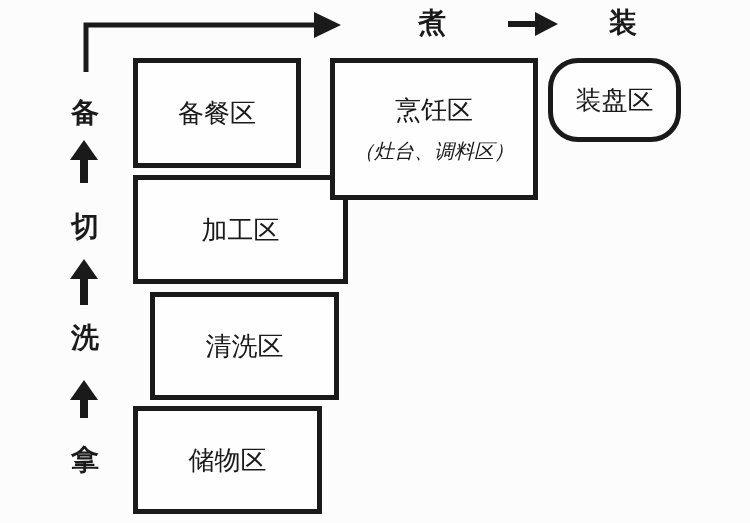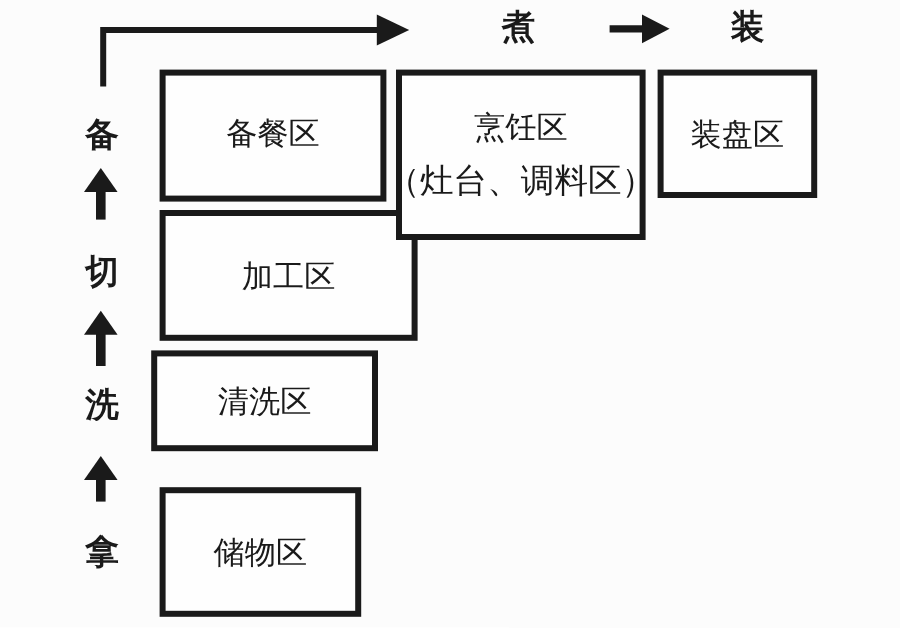--- a/index.html
+++ b/index.html
@@ -43,32 +43,33 @@
     row-gap: 18px;
     text-align: center;
   }
   .zone-title {
     font-size: 26px;
     font-weight: 500;
     line-height: 1;
     white-space: nowrap;
   }
   .zone-subtitle {
-    font-size: 28px;
+    font-size: 20px;
     font-weight: 500;
     line-height: 1;
     white-space: nowrap;
+    font-style: italic;
   }
   
-  #zone-prep     { left: 133px; top:  58px; width: 189px; height: 110px; font-family: Liberation Mono, monospace; }
+  #zone-prep     { left: 133px; top:  58px; width: 168px; height: 110px; }
   #zone-process  { left: 133px; top: 175px; width: 215px; height: 109px; }
-  #zone-wash     { left: 126px; top: 292px; width: 189px; height: 84px; align-items: center; }
-  #zone-storage  { left: 133px; top: 406px; width: 168px; height: 108px; }
+  #zone-wash     { left: 150px; top: 292px; width: 189px; height: 108px; align-items: center; }
+  #zone-storage  { left: 133px; top: 406px; width: 189px; height: 108px; }
   #zone-cooking  { left: 330px; top:  58px; width: 208px; height: 142px; }
-  #zone-plating  { left: 548px; top:  58px; width: 133px; height: 107px; }
+  #zone-plating  { left: 548px; top:  58px; width: 133px; height: 84px; border-radius: 30px; }
   
   #step-prepare { left:  85px; top:  99px; }
   #step-cut     { left:  85px; top: 213px; }
   #step-wash    { left:  85px; top: 324px; }
   #step-take    { left:  85px; top: 446px; }
   #step-cook    { left: 432px; top:   9px; }
   #step-plate   { left: 623px; top:   9px; }
 </style>
 </head>
 <body>

